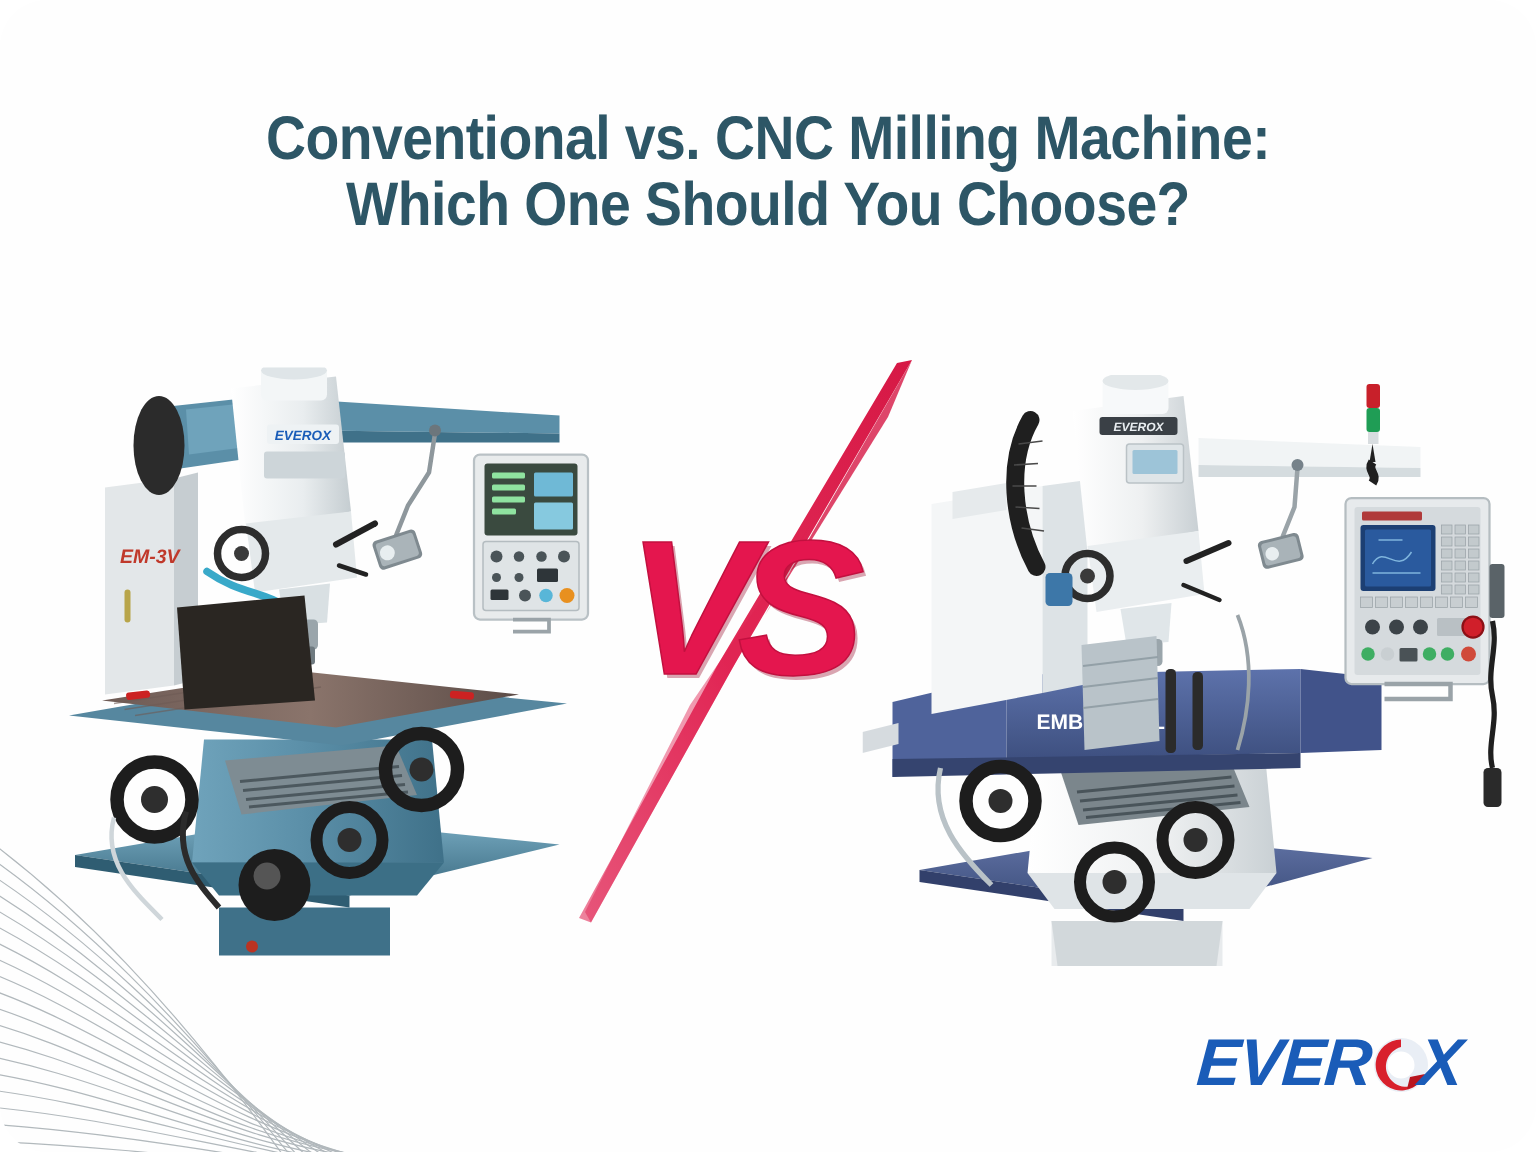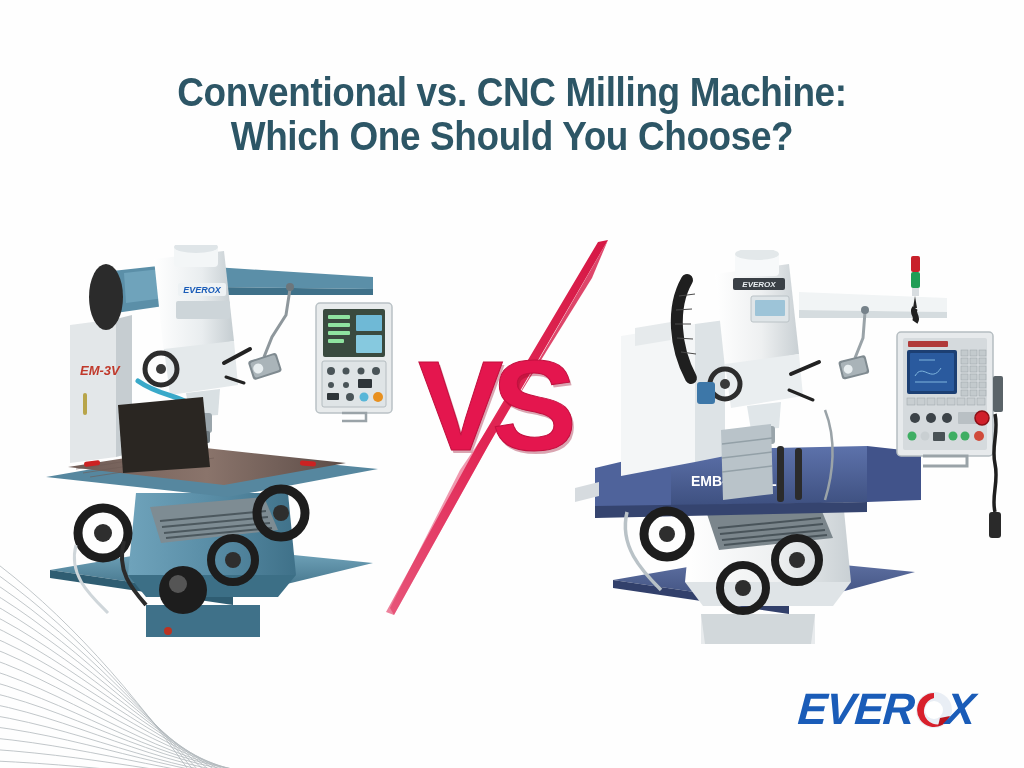--- a/index.html
+++ b/index.html
@@ -2,21 +2,21 @@
 <html><head>
 <meta charset="utf-8">
 <style>
   * { margin:0; padding:0; box-sizing:border-box; }
   html,body { width:1024px; height:768px; overflow:hidden; }
   body {
     background:#ffffff;
     font-family:"Liberation Sans", sans-serif;
     position:relative;
   }
-  .stage { position:absolute; inset:0; width:1024px; height:768px; background:#fefefe; overflow:hidden; }
+  .stage { position:absolute; inset:0; width:1024px; height:768px; background:#fefefe; overflow:hidden;border-radius:31px; }
 
   
   .title-wrap{
     position:absolute; left:0; top:70px; width:1024px;
     text-align:center; z-index:30;
   }
   .title-line{
     font-family:"Liberation Sans", sans-serif;
     font-weight:bold;
     font-size:41px;
@@ -30,21 +30,21 @@
 
   
   .fan{ position:absolute; left:-10px; bottom:-6px; width:270px; height:270px; z-index:2; opacity:.85; }
 
   
   .vs-zone{ position:absolute; left:360px; top:230px; width:290px; height:400px; z-index:25; }
   .slash{ position:absolute; left:0; top:0; width:290px; height:400px; }
   .vs-text{
     position:absolute; left:58px; top:112px;
     font-family:"Liberation Sans", sans-serif;
-    font-weight:bold; 
+    font-weight:bold; font-style:italic;
     font-size:128px; line-height:1;
     letter-spacing:-12px;
     color:#e4164e;
     text-shadow:2px 3px 0 rgba(150,0,35,.35);
     -webkit-text-stroke:1px #c2103f;
   }
 
   
   .machine{ position:absolute; z-index:10; }
 

